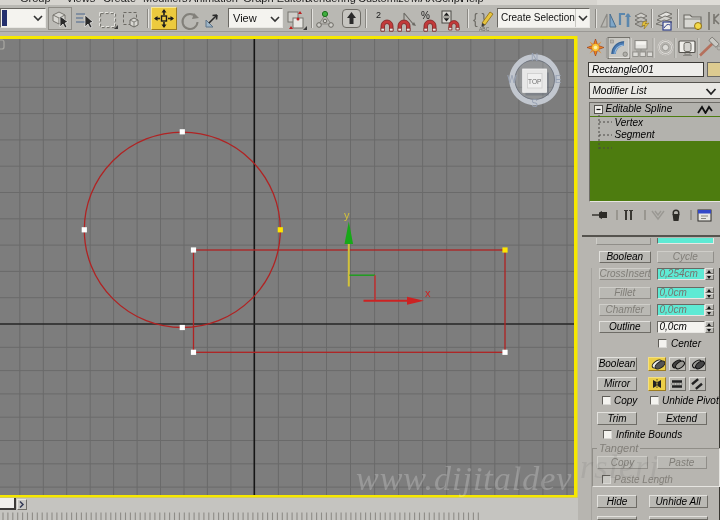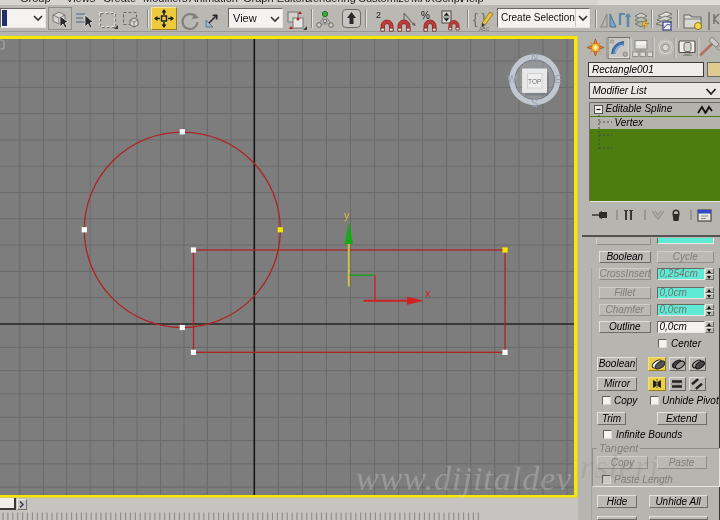--- a/index.html
+++ b/index.html
@@ -300,20 +300,23 @@
           <path d="M2.5,4.5 h4" stroke="#111" stroke-width="1.2"></path>
         </svg>
         <span class="abs" style="left:16px;top:0px;font-size:10px;color:#000;">Editable Spline</span>
         <svg class="abs" style="right:7px;top:2px;" width="16" height="9">
           <path d="M1,8 L5,2 L8.5,8 L12,2 L15,6" stroke="#111" stroke-width="1.8" fill="none"></path>
         </svg>
       </div>
 <div class="abs" style="left:0;top:14px;width:130px;height:12px;background:#b3b2ad;">
         <span class="abs" style="left:25px;top:0;font-size:10px;color:#000;">Vertex</span>
       </div>
+<div class="abs" style="left:0;top:26px;width:130px;height:12px;background:#b3b2ad;">
+        <span class="abs" style="left:25px;top:0;font-size:10px;color:#000;">Segment</span>
+      </div>
 <svg class="abs" style="left:8px;top:12px;" width="22" height="40">
         <path d="M1,0 V34 M1,7 H14 M1,20 H14 M1,33 H14" stroke="#4a4844" stroke-width="1" stroke-dasharray="2,2" fill="none"></path>
       </svg>
 </div>
 <svg class="abs" style="left:8px;top:176px;" width="134" height="16">
 <g stroke="#2e2c28" stroke-width="1.4" fill="none">
         <path d="M2,7 H9"></path>
       </g>
       <path d="M9,4.5 L12,3 L12,11 L9,9.5 Z" fill="#2e2c28"></path>
       <rect x="12" y="4" width="5" height="6" fill="#2e2c28"></rect>
@@ -418,21 +421,21 @@
       <svg style="display:block" width="15" height="12">
         <g transform="rotate(-40 7 6)">
           <path d="M3,3 h8 M3,9 h8" stroke="#222" stroke-width="2.4"></path>
         </g>
       </svg>
     </div>
 <div class="cb" style="left:19.5px;top:364px;"></div>
 <span class="cblab" style="left:32px;top:363px;">Copy</span>
 <div class="cb" style="left:67.5px;top:364px;"></div>
 <span class="cblab" style="left:80px;top:363px;">Unhide Pivot</span>
-<div class="btn" style="left:15px;top:379.5px;width:29px;height:13px;line-height:11px;">Trim</div>
+<div class="btn" style="left:15px;top:379.5px;width:40px;height:13px;line-height:11px;">Trim</div>
 <div class="btn" style="left:74.5px;top:379.5px;width:50px;height:13px;line-height:11px;">Extend</div>
 <div class="cb" style="left:21px;top:398px;"></div>
 <span class="cblab" style="left:34px;top:397px;">Infinite Bounds</span>
 <div class="abs" style="left:10px;top:416px;width:128px;height:39px;border:1px solid;border-color:#908e88 #e6e5e1 #e6e5e1 #908e88;"></div>
 <span class="abs" style="left:15px;top:410px;font-size:11px;color:#827f79;background:#b7b5b0;padding:0 2px;text-align:right;">Tangent</span>
 <div class="btn dis" style="left:15px;top:424px;width:51px;height:13px;line-height:11px;">Copy</div>
 <div class="btn dis" style="left:74.5px;top:424px;width:50px;height:13px;line-height:11px;">Paste</div>
 <div class="cb" style="left:19.5px;top:443px;background:#c9c8c3;"></div>
 <span class="cblab" style="left:32px;top:442px;color:#827f79;">Paste Length</span>
 <div class="btn" style="left:15px;top:463px;width:40px;height:13px;line-height:11px;">Hide</div>

